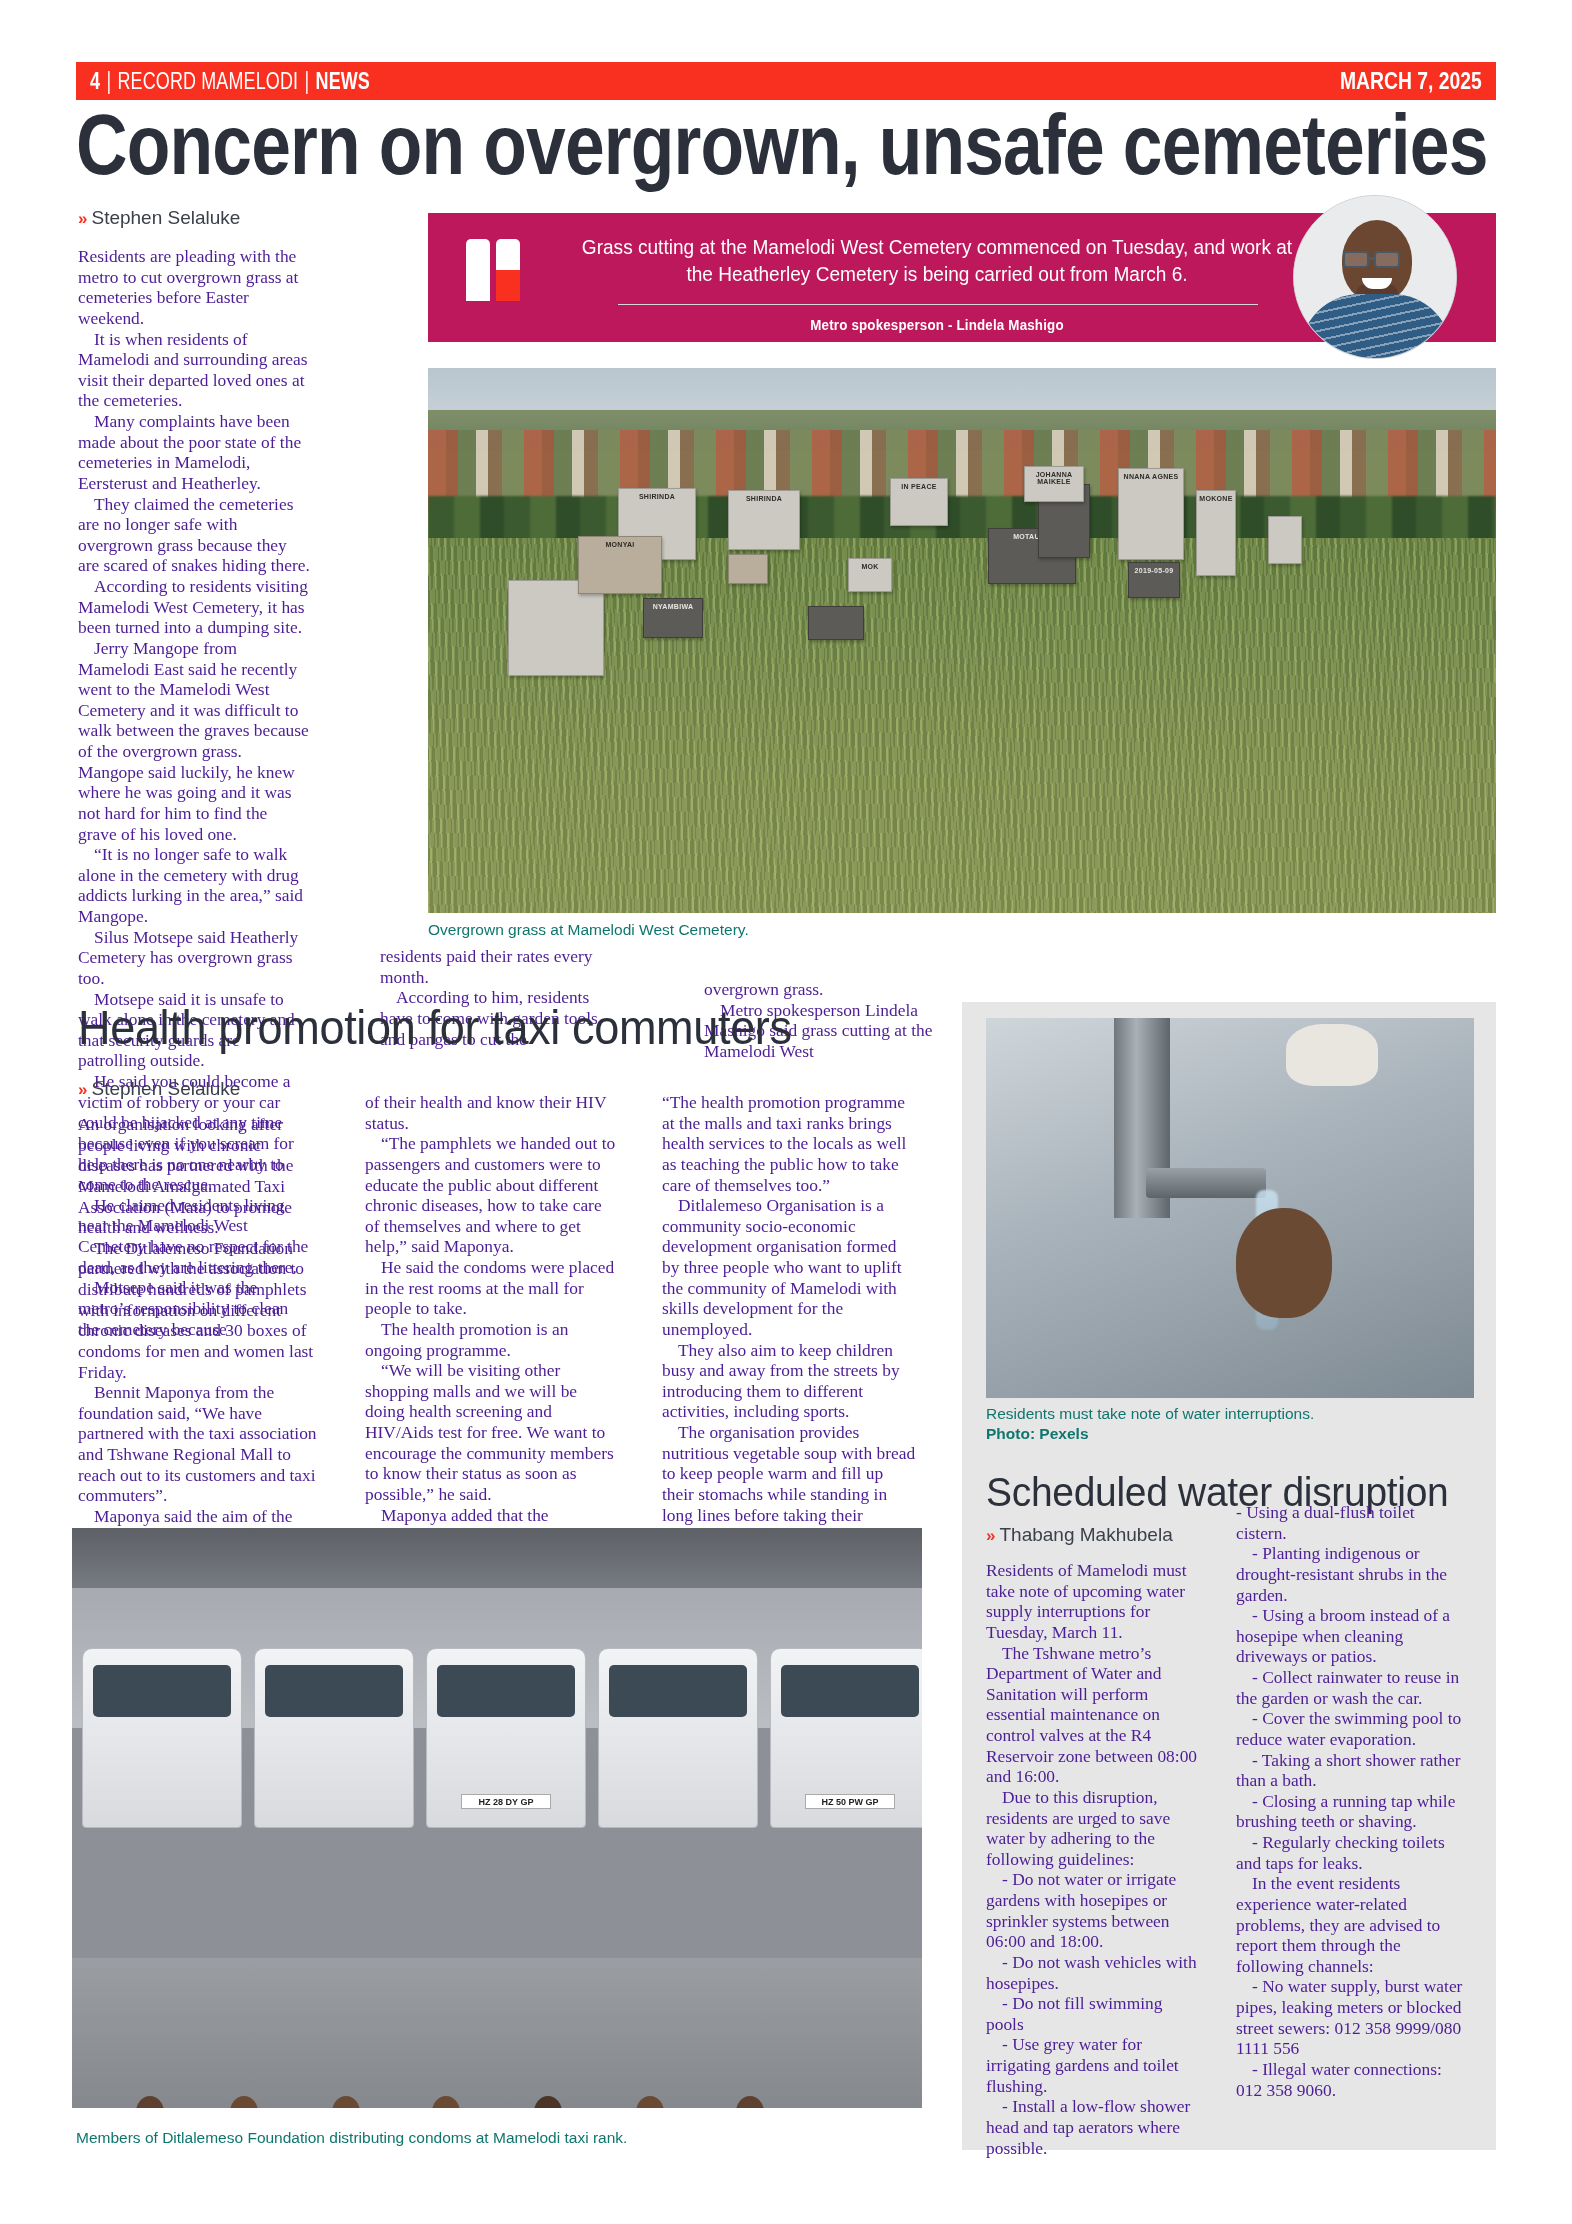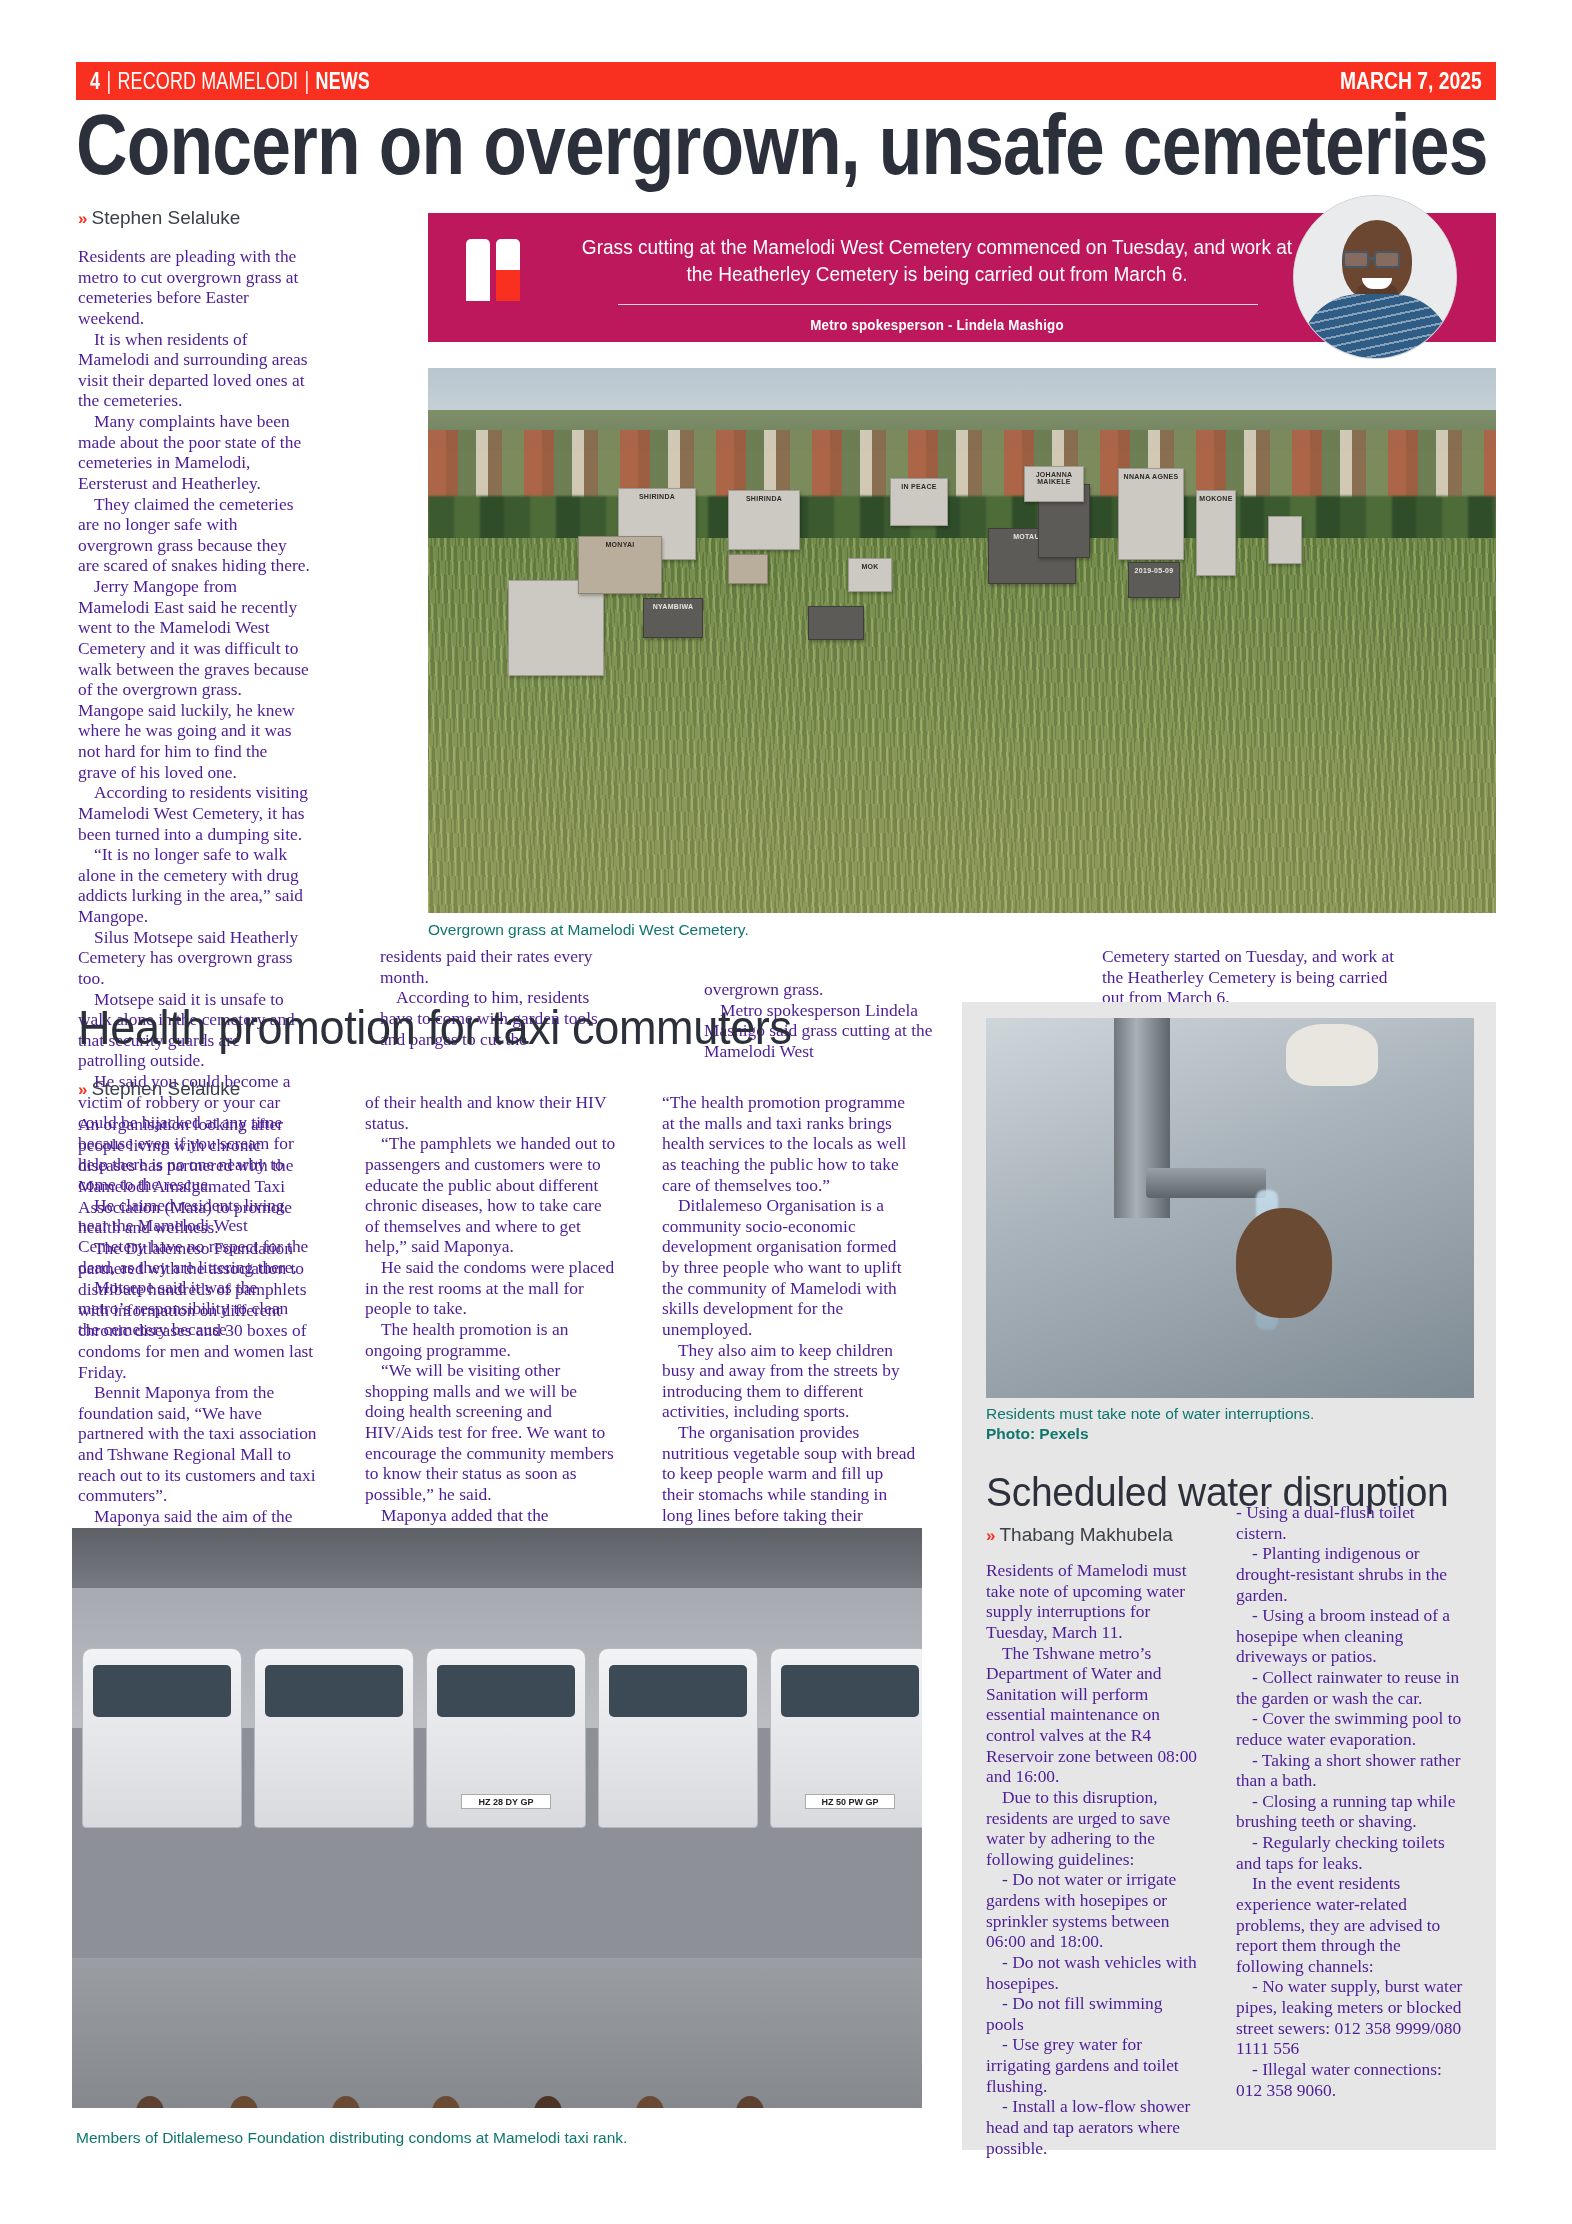--- a/index.html
+++ b/index.html
@@ -503,22 +503,22 @@
   <div class="byline" id="byline-lead">
     <span class="chev">»</span>
     <span class="byline-name">Stephen Selaluke</span>
   </div>
 
   <div class="col-body" id="s1-col1">
       <p class="first">Residents are pleading with the metro to cut overgrown grass at cemeteries before Easter weekend.</p>
       <p>It is when residents of Mamelodi and surrounding areas visit their departed loved ones at the cemeteries.</p>
       <p>Many complaints have been made about the poor state of the cemeteries in Mamelodi, Eersterust and Heatherley.</p>
       <p>They claimed the cemeteries are no longer safe with overgrown grass because they are scared of snakes hiding there.</p>
+      <p>According to residents visiting Mamelodi West Cemetery, it has been turned into a dumping site.</p>
       <p>Jerry Mangope from Mamelodi East said he recently went to the Mamelodi West Cemetery and it was difficult to walk between the graves because of the overgrown grass. Mangope said luckily, he knew where he was going and it was not hard for him to find the grave of his loved one.</p>
-      <p>According to residents visiting Mamelodi West Cemetery, it has been turned into a dumping site.</p>
       <p>“It is no longer safe to walk alone in the cemetery with drug addicts lurking in the area,” said Mangope.</p>
       <p>Silus Motsepe said Heatherly Cemetery has overgrown grass too.</p>
       <p>Motsepe said it is unsafe to walk alone in the cemetery and that security guards are patrolling outside.</p>
       <p>He said you could become a victim of robbery or your car could be hijacked at any time because even if you scream for help there is no one nearby to come to the rescue.</p>
       <p>He claimed residents living near the Mamelodi West Cemetery have no respect for the dead, as they are littering there.</p>
       <p>Motsepe said it was the metro’s responsibility to clean the cemetery because</p>
     </div>
 
   <div class="quotebox">
     <div class="quote-mark">
@@ -595,23 +595,20 @@
 
   <div class="caption" id="caption-cemetery">Overgrown grass at Mamelodi West Cemetery.</div>
 
   <div class="col-body" id="s1-jump1">
       <p class="first">residents paid their rates every month.</p>
       <p>According to him, residents have to come with garden tools and pangas to cut the</p>
     </div>
   <div class="col-body" id="s1-jump2">
       <p class="first">overgrown grass.</p>
       <p>Metro spokesperson Lindela Mashigo said grass cutting at the Mamelodi West</p>
-    </div>
-  <div class="col-body" id="s1-jump3">
-      <p class="first">Cemetery started on Tuesday, and work at the Heatherley Cemetery is being carried out from March 6.</p>
     </div>
 
   <div class="headline-2">Health promotion for taxi commuters</div>
 
   <div class="byline" id="byline-health">
     <span class="chev">»</span>
     <span class="byline-name">Stephen Selaluke</span>
   </div>
 
   <div class="col-body" id="s2-col1">

